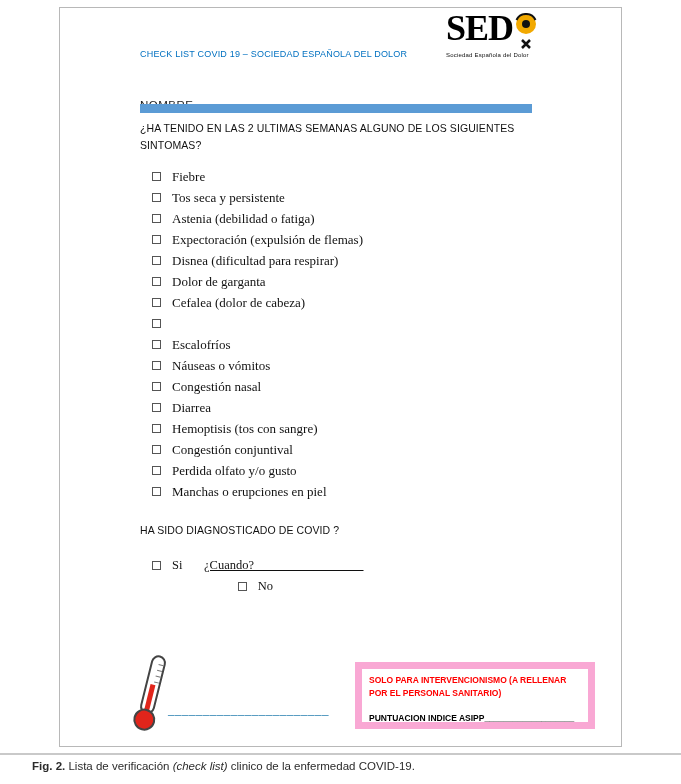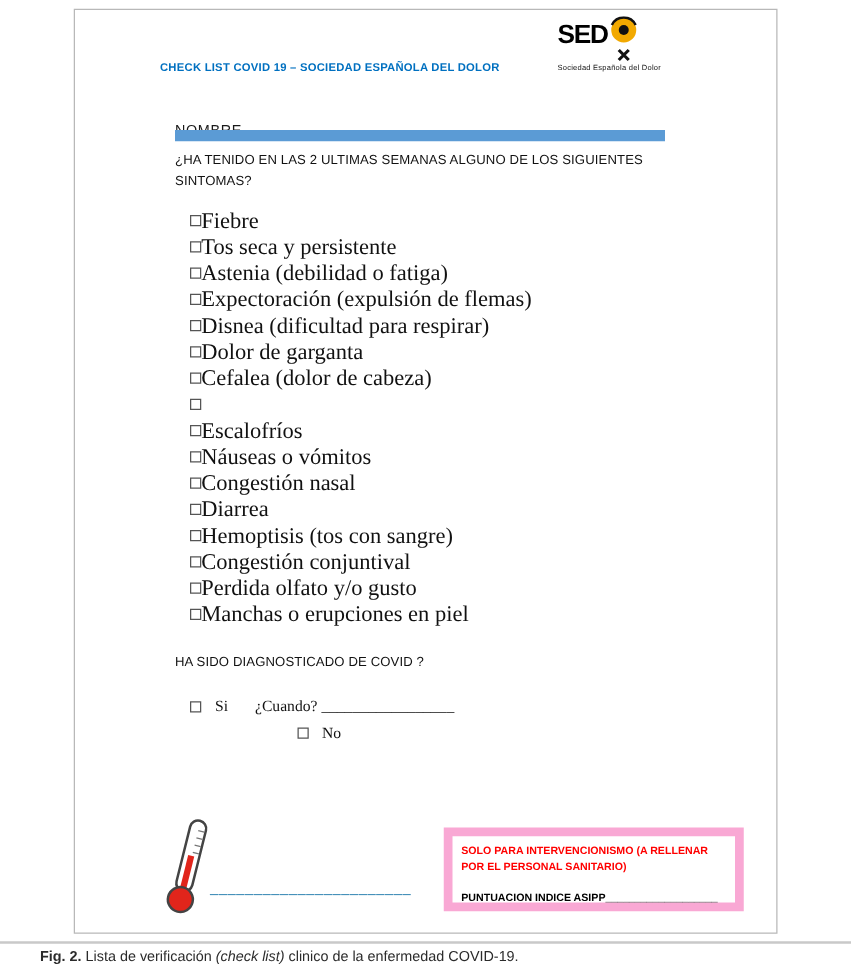--- a/index.html
+++ b/index.html
@@ -5,47 +5,47 @@
   * { margin:0; padding:0; box-sizing:border-box; }
   html,body { width:681px; height:784px; background:#fff; }
   body { position:relative; font-family:"Liberation Sans", sans-serif; overflow:hidden; }
 
   .page { position:absolute; left:59px; top:7px; width:563px; height:740px;
           background:#fff; border:1px solid #b8b8b8; }
 
   
   .logo { position:absolute; left:386px; top:5px; width:130px; }
   .logo-row { display:flex; align-items:flex-start; gap:2px; }
-  .logo-text { font-family:Liberation Sans, sans-serif; font-weight:800; font-size:21px;
+  .logo-text { font-family:Liberation Serif, serif; font-weight:800; font-size:36px;
                line-height:30px; letter-spacing:-1px; color:#000; }
   .logo-tagline { font-size:6px; color:#111; letter-spacing:.2px; margin-top:1px; }
 
-  .doc-title { position:absolute; left:68px; top:41px; font-size:9px; font-weight:bold;
+  .doc-title { position:absolute; left:80px; top:41px; font-size:9px; font-weight:normal;
                color:#0070C0; letter-spacing:.2px; white-space:nowrap; }
 
   .name-label { position:absolute; left:80px; top:79px; font-size:11.5px; color:#1a1a1a;
                 letter-spacing:.5px;margin-top:12px; }
   .blue-bar { position:absolute; left:80px; top:96px; width:392px; height:9px; background:#5B9BD5; }
 
   .question { position:absolute; left:80px; top:112px; width:380px; font-size:10.5px;
               line-height:17px; color:#111; letter-spacing:.1px; }
 
   .symptoms { position:absolute; left:92px; top:158px; }
   .sym-row { display:flex; align-items:center; height:21px; }
   .cb { width:9px; height:9px; border:1px solid #555; background:#fff; flex:0 0 auto; }
-  .sym-label { font-family:"Liberation Serif", serif; font-size:18px; color:#111; }
+  .sym-label { margin-left:11px; font-family:"Liberation Serif", serif; font-size:13px; color:#111; }
 
   .diag-question { position:absolute; left:80px; top:516px; font-size:10.5px; color:#111;
                    letter-spacing:.1px; }
   .diag-options { position:absolute; left:92px; top:547px; }
   .opt-row { display:flex; align-items:center; height:21px;justify-content:center; }
   .opt-label { margin-left:11px; width:20px; font-family:"Liberation Serif", serif;
                font-size:12.5px; color:#111; }
   .opt-followup { margin-left:12px; font-family:"Liberation Serif", serif; font-size:12.5px;
-                  color:#111; }
+                  color:#111;text-decoration:underline; }
 
   .thermometer { position:absolute; left:72px; top:645px; transform:rotate(14deg); }
 
   .signature-line { position:absolute; left:108px; top:694px; font-family:"Liberation Serif", serif;
                     font-size:13px; color:#0369a1; letter-spacing:.5px; }
 
   .red-box { position:absolute; left:295px; top:654px; width:240px; height:67px;
              border:7px solid #f9a8d4; padding:5px 7px; }
   .red-box-notice { color:#FF0000; font-weight:bold; font-size:8.5px; line-height:1.55; }
   .red-box-score { color:#000; font-weight:bold; font-size:8.5px; margin-top:13px; }

